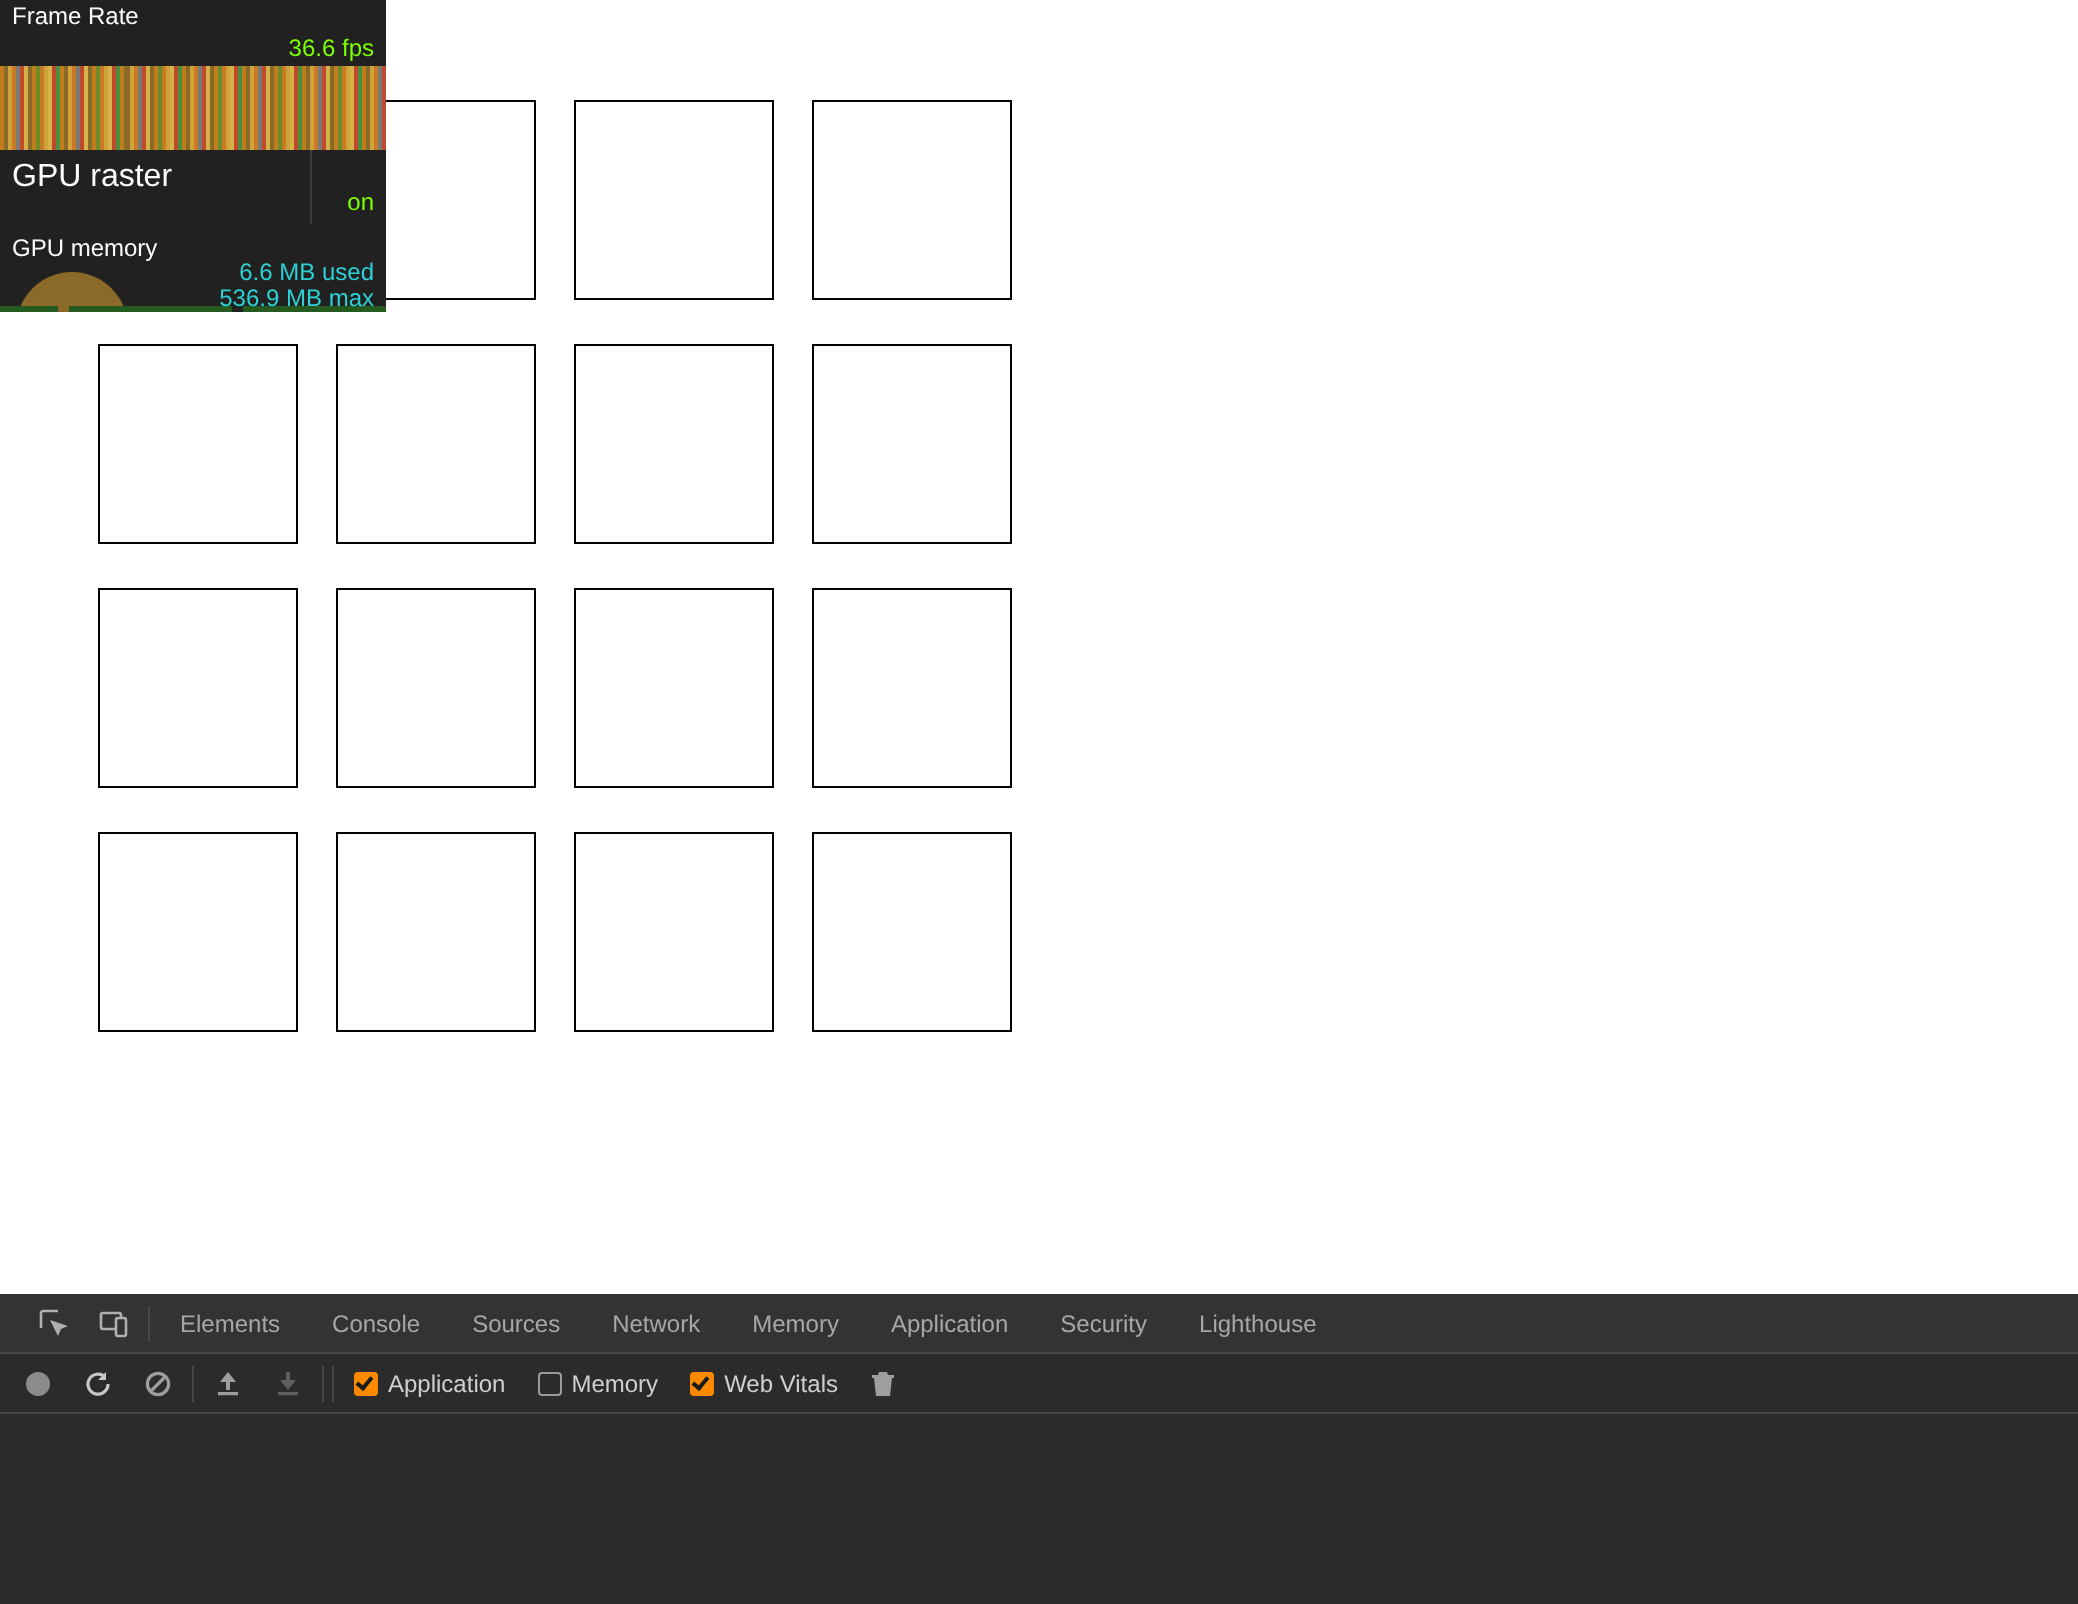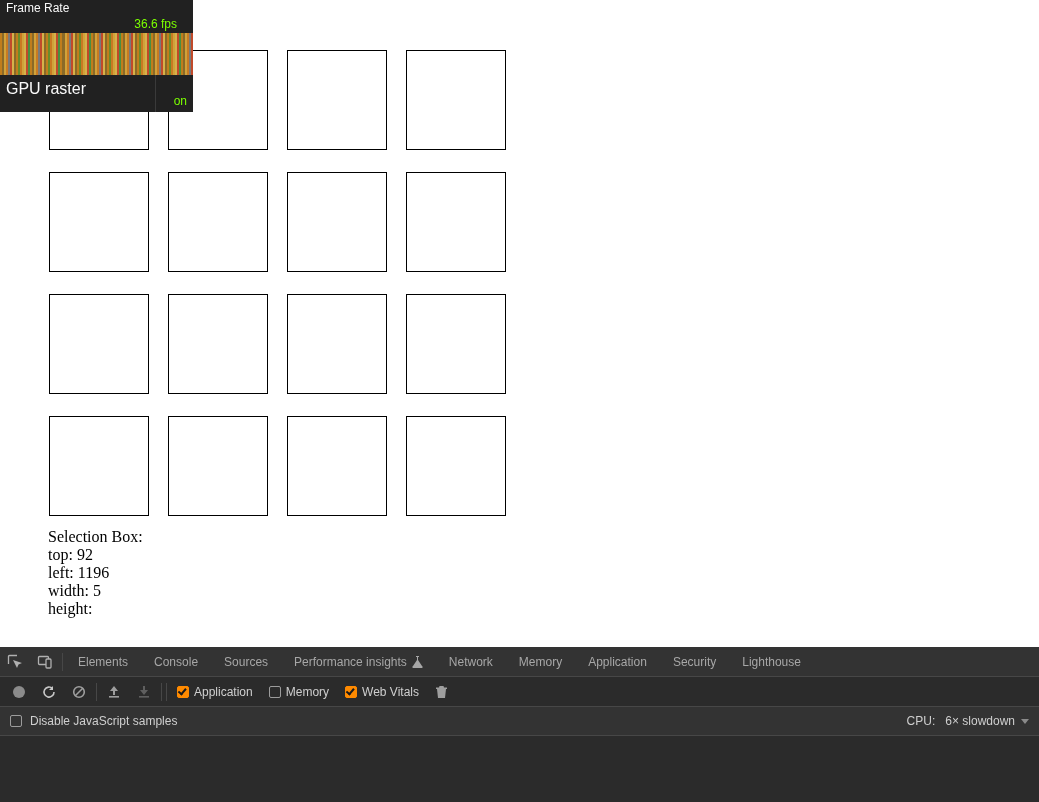--- a/index.html
+++ b/index.html
@@ -37,21 +37,21 @@
   
   .hud {
     position: absolute;
     left: 0; top: 0;
     width: 193px;
     background: #212121;
     color: #e0e0e0;
     font-size: 12px;
     font-family: "Segoe UI", Arial, sans-serif;
   }
-  .hud-fr { padding: 0 16px 2px 6px; }
+  .hud-fr { padding: 0 6px 2px 6px; }
   .hud-fr .label { color: #fafafa; font-size: 12px; display:block; padding-top:1px;}
   .hud-fr .value { color: #7cff00; font-size: 12px; display:block; text-align:right; padding-top:2px; }
   .hud-bars {
     width: 193px; height: 42px;
     overflow: hidden;
     display: flex;
     align-items: stretch;
   }
   .hud-bars span {
     flex: 1 0 auto;
@@ -102,20 +102,21 @@
     font-size: 12px;
     font-family: ".SFNSText", "Segoe UI", Arial, sans-serif;
   }
   
   .dt-tabs {
     display: flex;
     align-items: center;
     height: 30px;
     background: #333333;
     border-bottom: 1px solid #474747;
+    padding-left: 12px;
   }
   .dt-iconbtn {
     width: 30px; height: 30px;
     display: flex; align-items: center; justify-content: center;
     color: #b0b0b0;
   }
   .dt-tab {
     padding: 0 13px;
     height: 30px;
     display: flex;
@@ -202,27 +203,20 @@
       <div class="sq"></div>
       <div class="sq"></div>
     </div>
     <div class="row">
       <div class="sq"></div>
       <div class="sq"></div>
       <div class="sq"></div>
       <div class="sq"></div>
     </div>
   </div>
-  <div class="selection-info">
-    <div>Selection Box:</div>
-    <div>top: 92</div>
-    <div>left: 1196</div>
-    <div>width: 5</div>
-    <div>height:</div>
-  </div>
 </div>
 
 <div class="hud">
   <div class="hud-fr">
     <span class="label">Frame Rate</span>
     <span class="value">36.6 fps</span>
   </div>
   <div class="hud-bars" id="hud-bars">
       <span style="background: rgb(192, 125, 28);"></span>
       <span style="background: rgb(138, 106, 40);"></span>
@@ -317,20 +311,27 @@
       <span style="background: rgb(192, 125, 28);"></span>
       <span style="background: rgb(138, 106, 40);"></span>
       <span style="background: rgb(208, 162, 58);"></span>
       <span style="background: rgb(201, 122, 34);"></span>
       <span style="background: rgb(122, 122, 122);"></span>
       <span style="background: rgb(193, 74, 42);"></span>
     </div>
   <div class="hud-gpu">
     <span class="label">GPU raster</span>
     <span class="val">on</span>
+  </div>
+  <div class="hud-mem">
+    <div class="sun"></div>
+    <div class="grass"></div>
+    <span class="label">GPU memory</span>
+    <span class="used">6.6 MB used</span>
+    <span class="max">536.9 MB max</span>
   </div>
 </div>
 
 <div class="devtools">
   <div class="dt-tabs">
     <div class="dt-iconbtn">
       <svg width="16" height="16" viewBox="0 0 16 16">
           <path fill="none" stroke="#b0b0b0" stroke-width="1.3" d="M1.5 10V2.5A1 1 0 0 1 2.5 1.5H10"></path>
           <path fill="#b0b0b0" d="M6 6l9 3-3.5 1.5L10 14z"></path>
         </svg>
@@ -345,28 +346,20 @@
     <div class="dt-tab">
         <span>Elements</span>
       </div>
     <div class="dt-tab">
         <span>Console</span>
       </div>
     <div class="dt-tab">
         <span>Sources</span>
       </div>
     <div class="dt-tab">
-      <span>Performance insights</span>
-      <span style="margin-left:5px">
-        <svg width="11" height="12" viewBox="0 0 11 12">
-            <path fill="#a7a7a7" d="M4 0h3v1H6v3l4 6a1 1 0 0 1-1 2H2a1 1 0 0 1-1-2l4-6V1H4z"></path>
-          </svg>
-      </span>
-    </div>
-    <div class="dt-tab">
         <span>Network</span>
       </div>
     <div class="dt-tab">
         <span>Memory</span>
       </div>
     <div class="dt-tab">
         <span>Application</span>
       </div>
     <div class="dt-tab">
         <span>Security</span>
@@ -423,27 +416,15 @@
     </div>
     <div class="tb-icon">
       <svg width="13" height="14" viewBox="0 0 13 14">
           <path fill="#9e9e9e" d="M2 4h9l-1 9H3zM4.5 1h4l.5 1.5H12V4H1V2.5h3z"></path>
         </svg>
     </div>
     <div class="spacer"></div>
   </div>
 
   <div class="dt-settings">
-    <div class="dt-set-row">
-      <span class="box"></span>
-      <span>Disable JavaScript samples</span>
-      <span class="spacer"></span>
-      <div class="right">
-        <span>CPU:</span>
-        <div class="sel">
-          <span>6× slowdown</span>
-          <span class="tri-down"></span>
-        </div>
-      </div>
-    </div>
   </div>
   <div class="dt-blank"></div>
 </div>
 
 </body></html>

